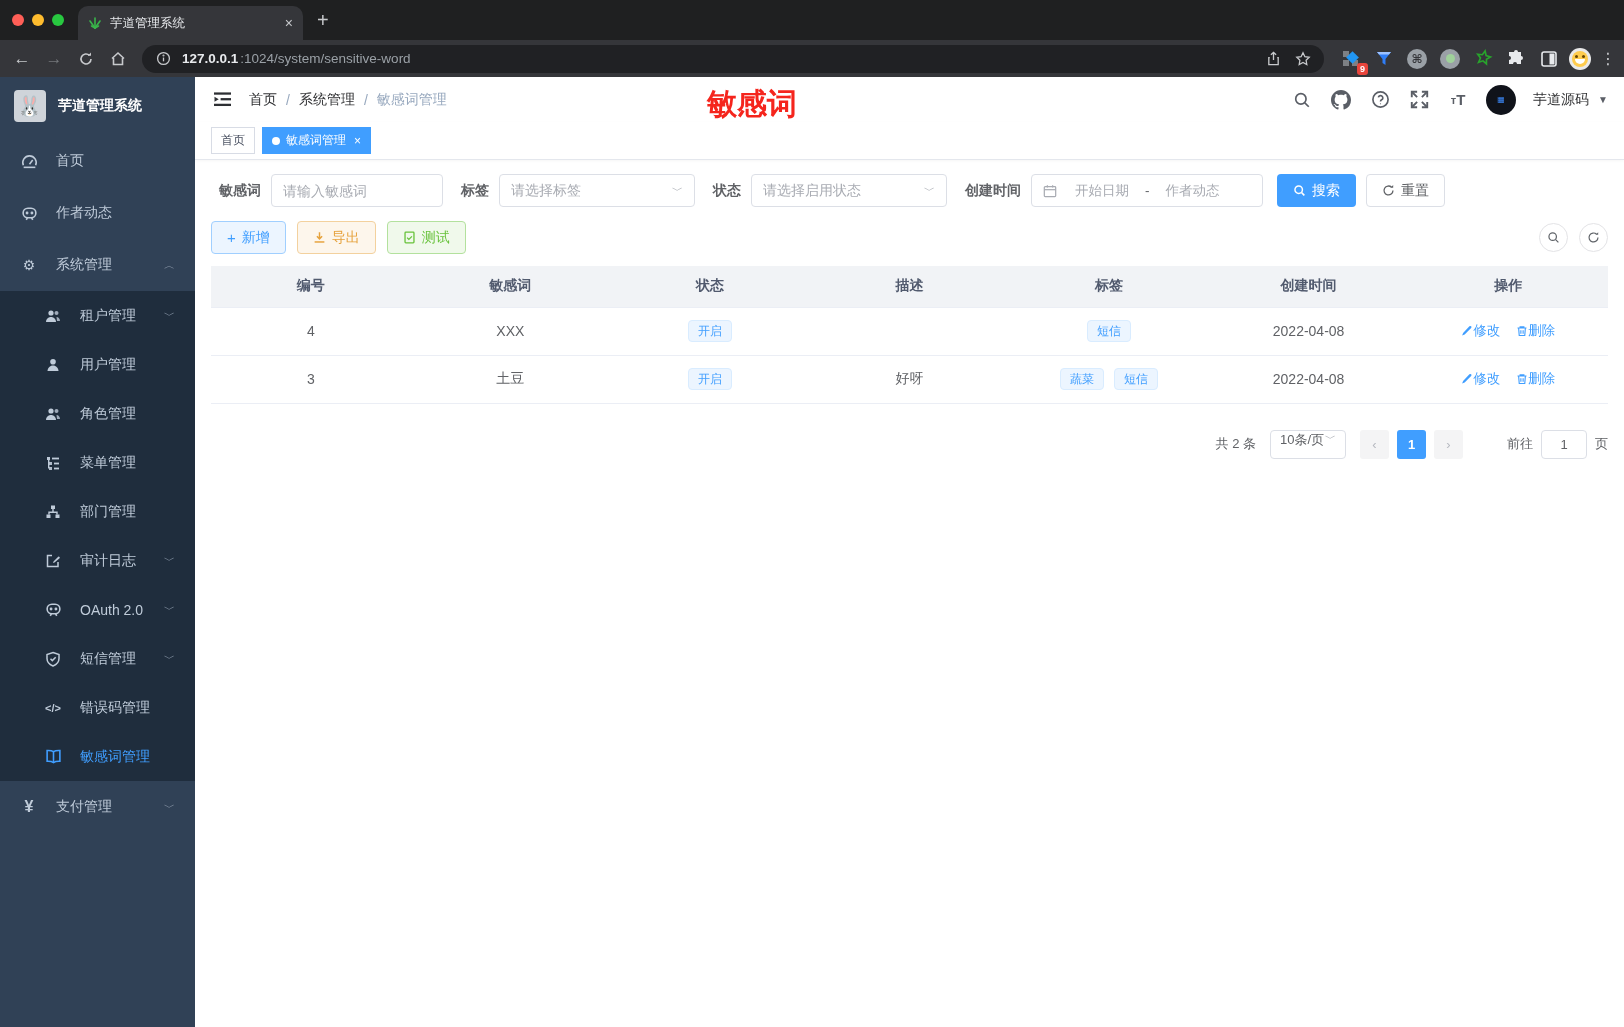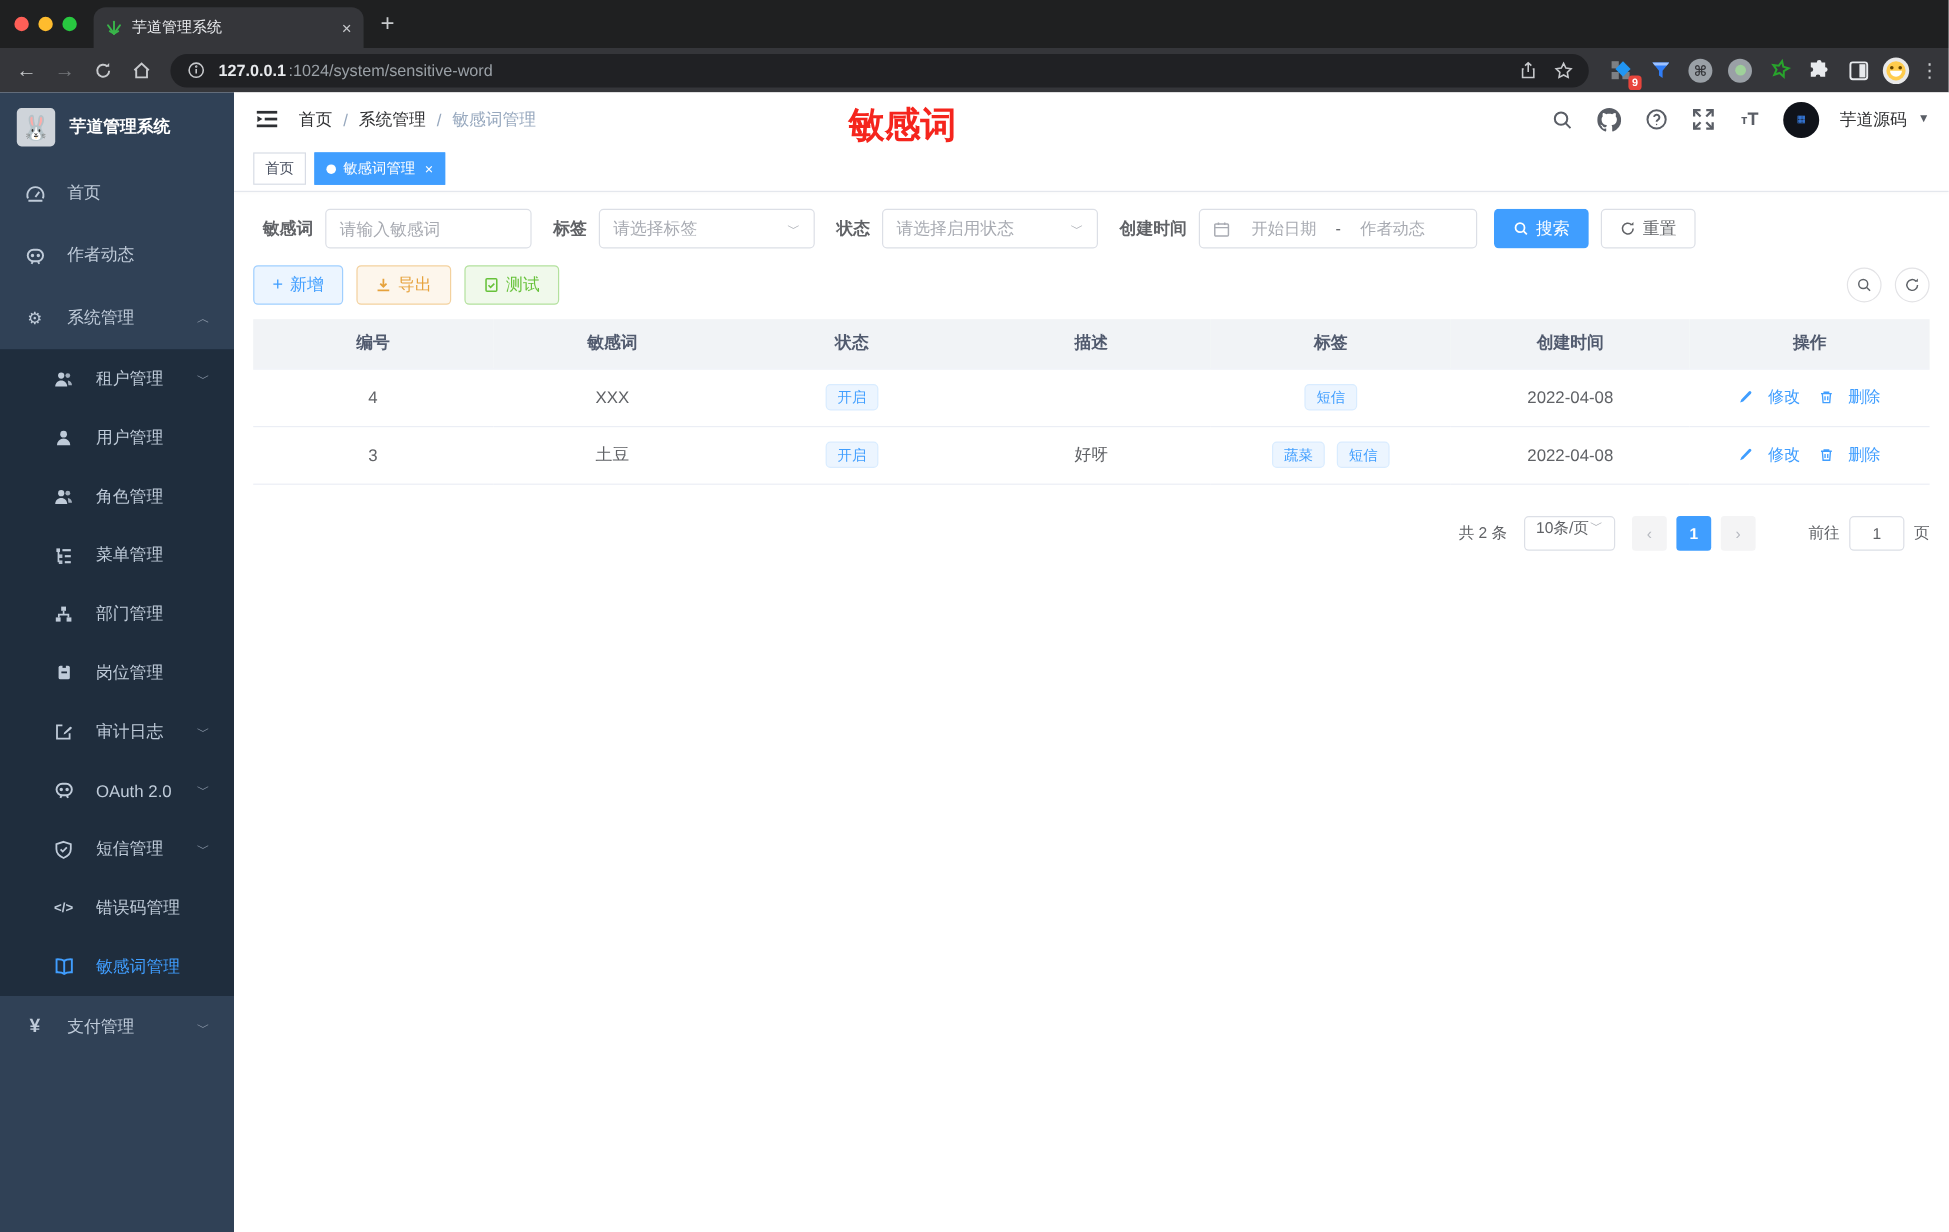--- a/index.html
+++ b/index.html
@@ -69,39 +69,39 @@
   .tagv.active{background:#409eff;border-color:#409eff;color:#fff}
   .tagdot{width:8px;height:8px;border-radius:50%;background:#fff;display:inline-block}
   .tagx{font-size:12px;margin-left:2px}
 
   .content{flex:1;padding:14px 16px;overflow:hidden}
   .filterrow{display:flex;align-items:center;gap:10px;margin-bottom:14px;flex-wrap:nowrap}
   .flabel{font-size:14px;color:#606266;font-weight:700;margin-left:8px;white-space:nowrap}
   .finput{height:33px;border:1px solid #dcdfe6;border-radius:4px;display:flex;align-items:center;padding:0 11px;font-size:14px;color:#a8abb2;background:#fff;gap:6px}
   .finput input{border:none;outline:none;width:100%;font-size:14px;font-family:inherit;color:#303133}
   .finput input::placeholder{color:#a8abb2}
-  .w-input{width:172px}.w-select{width:180px}
+  .w-input{width:172px}.w-select{width:196px}
   .fcaret{color:#a8abb2;font-size:11px;margin-left:auto}
   .daterange{width:232px;justify-content:flex-start;gap:8px}
   .daterange .dph{color:#a8abb2;font-size:13.5px}
   .btn{height:33px;border-radius:4px;display:inline-flex;align-items:center;justify-content:center;gap:6px;font-size:14px;padding:0 15px;cursor:pointer;border:1px solid transparent;white-space:nowrap}
   .btn-primary{background:#409eff;color:#fff}
   .btn-default{background:#fff;border-color:#dcdfe6;color:#606266}
   .btn-plain-blue{background:#ecf5ff;border-color:#a0cfff;color:#409eff}
   .btn-plain-warn{background:#fdf6ec;border-color:#f3d19e;color:#e6a23c}
   .btn-plain-green{background:#f0f9eb;border-color:#b3e19d;color:#67c23a}
   .toolsrow{display:flex;align-items:center;gap:11px;margin-bottom:12px}
   .roundbtns{margin-left:auto;display:flex;gap:11px}
   .cbtn{width:29px;height:29px;border-radius:50%;border:1px solid #e3e3e6;background:#fff;color:#5f6368;display:flex;align-items:center;justify-content:center;cursor:pointer}
 
   table{width:100%;border-collapse:collapse;table-layout:fixed}
   th{background:#f1f3f6;color:#515a6e;font-weight:700;font-size:14px;height:41px;border-bottom:1px solid #ebeef5;text-align:center}
   td{height:48px;text-align:center;color:#606266;font-size:14px;border-bottom:1px solid #ebeef5}
   .etag{display:inline-block;background:#ecf5ff;border:1px solid #d9ecff;color:#409eff;font-size:12px;line-height:20px;padding:0 9px;border-radius:4px;margin:0 3px}
-  .alink{color:#409eff;font-size:13.5px;display:inline-flex;align-items:center;gap:12px;cursor:pointer;margin:0 6px}
+  .alink{color:#409eff;font-size:13.5px;display:inline-flex;align-items:center;gap:0;cursor:pointer;margin:0 6px}
 
   .pagerow{display:flex;align-items:center;justify-content:flex-end;gap:14px;margin-top:26px;color:#606266;font-size:13px}
   .psel{width:76px;height:29px;border:1px solid #dcdfe6;border-radius:4px;display:flex;align-items:flex-start;padding:0 9px;color:#606266;background:#fff;cursor:pointer}
   .pgr{display:flex;align-items:center;gap:8px}
   .pbtn{width:29px;height:29px;border-radius:3px;background:#f4f4f5;color:#b6b9c0;display:flex;align-items:center;justify-content:center;font-size:13px;cursor:pointer}
   .pnum{width:29px;height:29px;border-radius:3px;background:#409eff;color:#fff;display:flex;align-items:center;justify-content:center;font-size:13px;font-weight:700;cursor:pointer}
   .goto{display:flex;align-items:center;gap:8px}
   .ginput{width:46px;height:29px;border:1px solid #dcdfe6;border-radius:4px;text-align:center;font-size:13px;color:#606266;outline:none;font-family:inherit}
   svg{display:block}
 </style>
@@ -308,30 +308,20 @@
         <div class="mi">
           <span class="mic">
             <svg width="16" height="16" viewBox="0 0 16 16" fill="currentColor">
                 <rect x="6" y="1.5" width="4" height="3.5"></rect>
                 <rect x="1.5" y="10.5" width="4" height="3.5"></rect>
                 <rect x="10.5" y="10.5" width="4" height="3.5"></rect>
                 <path d="M7.3 5h1.4v2.5h4v3h-1.4V8.9H4.7v1.6H3.3v-3h4z"></path>
               </svg>
           </span>
           <span class="mil">部门管理</span>
-        </div>
-        <div class="mi">
-          <span class="mic">
-            <svg width="15" height="15" viewBox="0 0 16 16" fill="currentColor">
-                <rect x="3" y="2" width="10" height="12" rx="1.5"></rect>
-                <rect x="6.5" y="0.8" width="3" height="3" fill="#1f2d3d"></rect>
-                <rect x="5.5" y="7" width="5" height="1.6" fill="#1f2d3d"></rect>
-              </svg>
-          </span>
-          <span class="mil">岗位管理</span>
         </div>
         <div class="mi">
           <span class="mic">
             <svg width="16" height="16" viewBox="0 0 16 16" fill="none" stroke="currentColor" stroke-width="1.5">
                 <path d="M13 9v4.5H2.5V2.5H7"></path>
                 <path d="M9.5 9.5 8 10l.5-1.5L13.2 3.8a1 1 0 0 1 1.4 1.4z" fill="currentColor" stroke="none"></path>
               </svg>
           </span>
           <span class="mil">审计日志</span>
           <span class="marrow">﹀</span>

